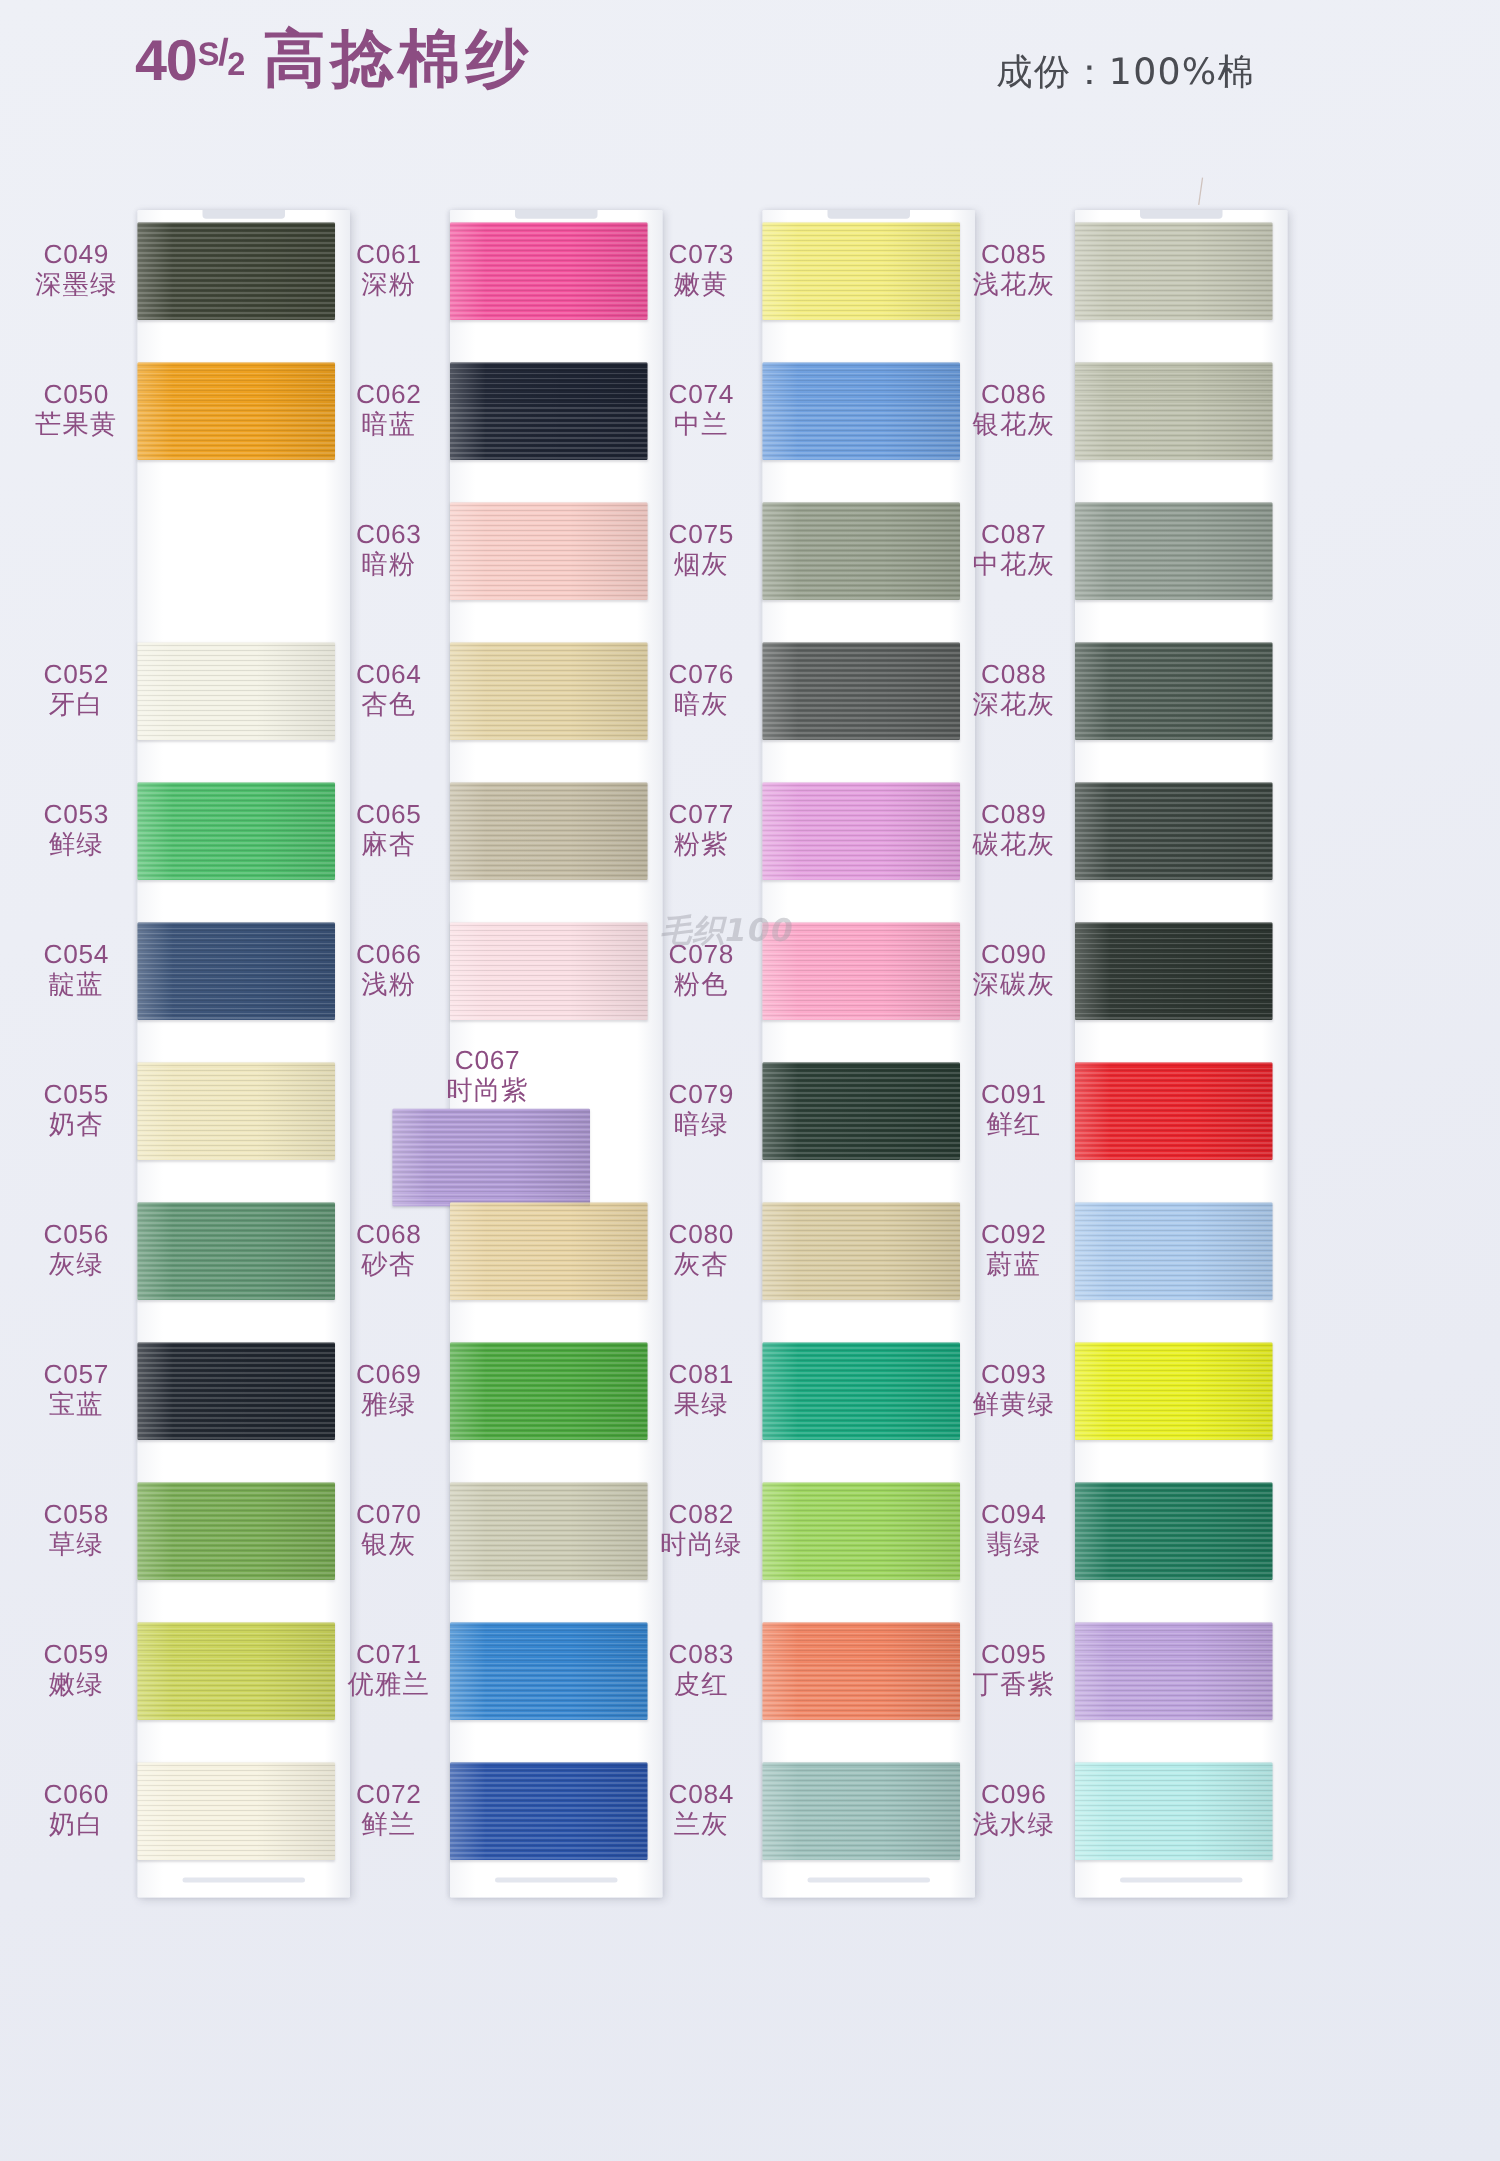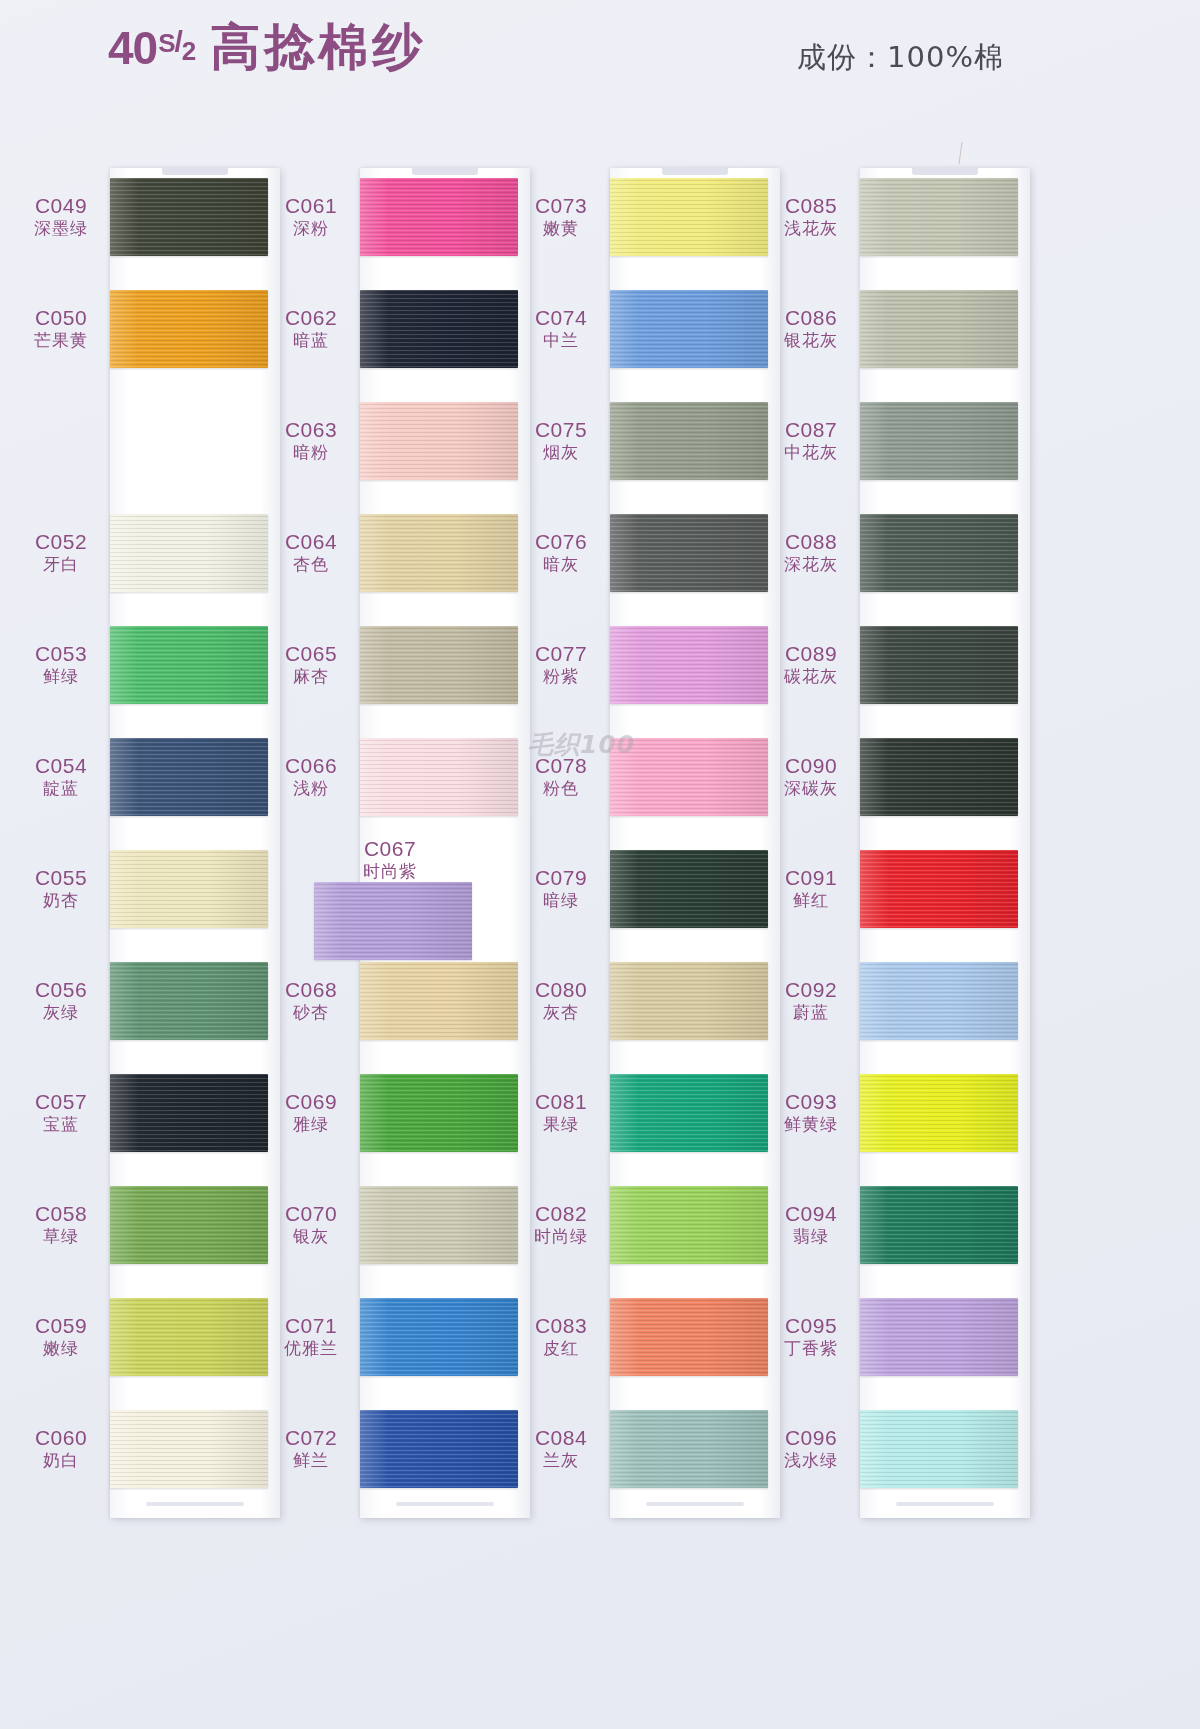--- a/index.html
+++ b/index.html
@@ -135,23 +135,23 @@
     line-height: 1.22;
     padding-right: 6px;
     box-sizing: border-box;
   }
   .code {
     font-size: 21px;
     letter-spacing: 0.5px;
     font-family: "Liberation Sans", sans-serif;
   }
   .cname {
-    font-size: 17px;
+    font-size: 21px;
     letter-spacing: 1px;
-    font-family: Liberation Serif, serif;
+    font-family: Liberation Mono, monospace;
   }
   .swatch-wrap {
     position: relative;
     width: 158px;
     height: 78px;
   }
   .swatch {
     position: absolute;
     left: 0;
     top: 0;

